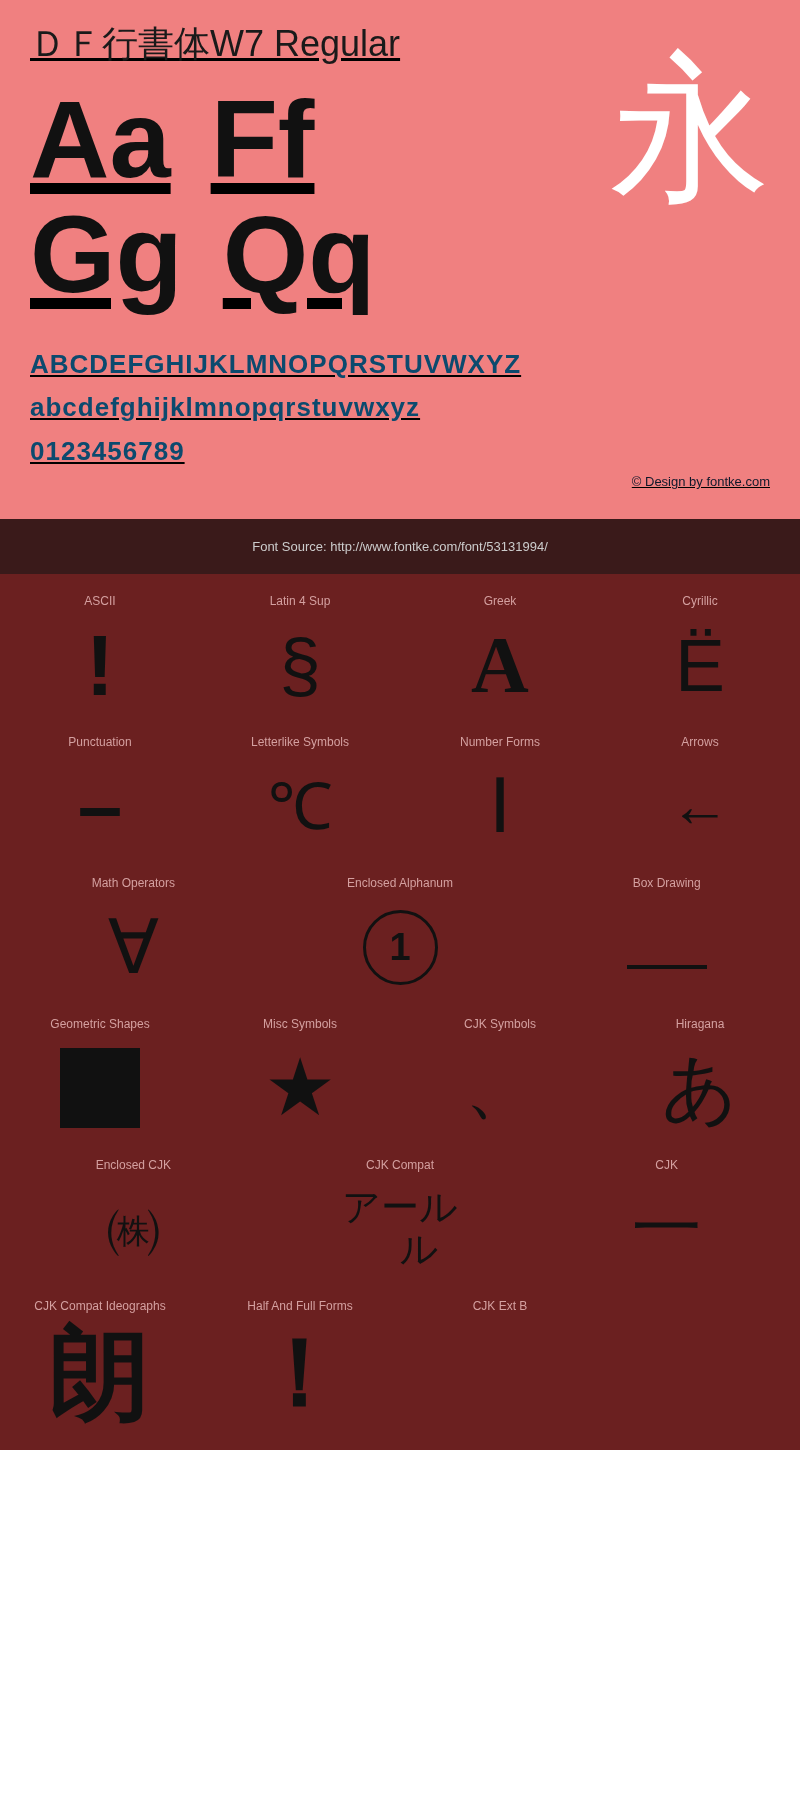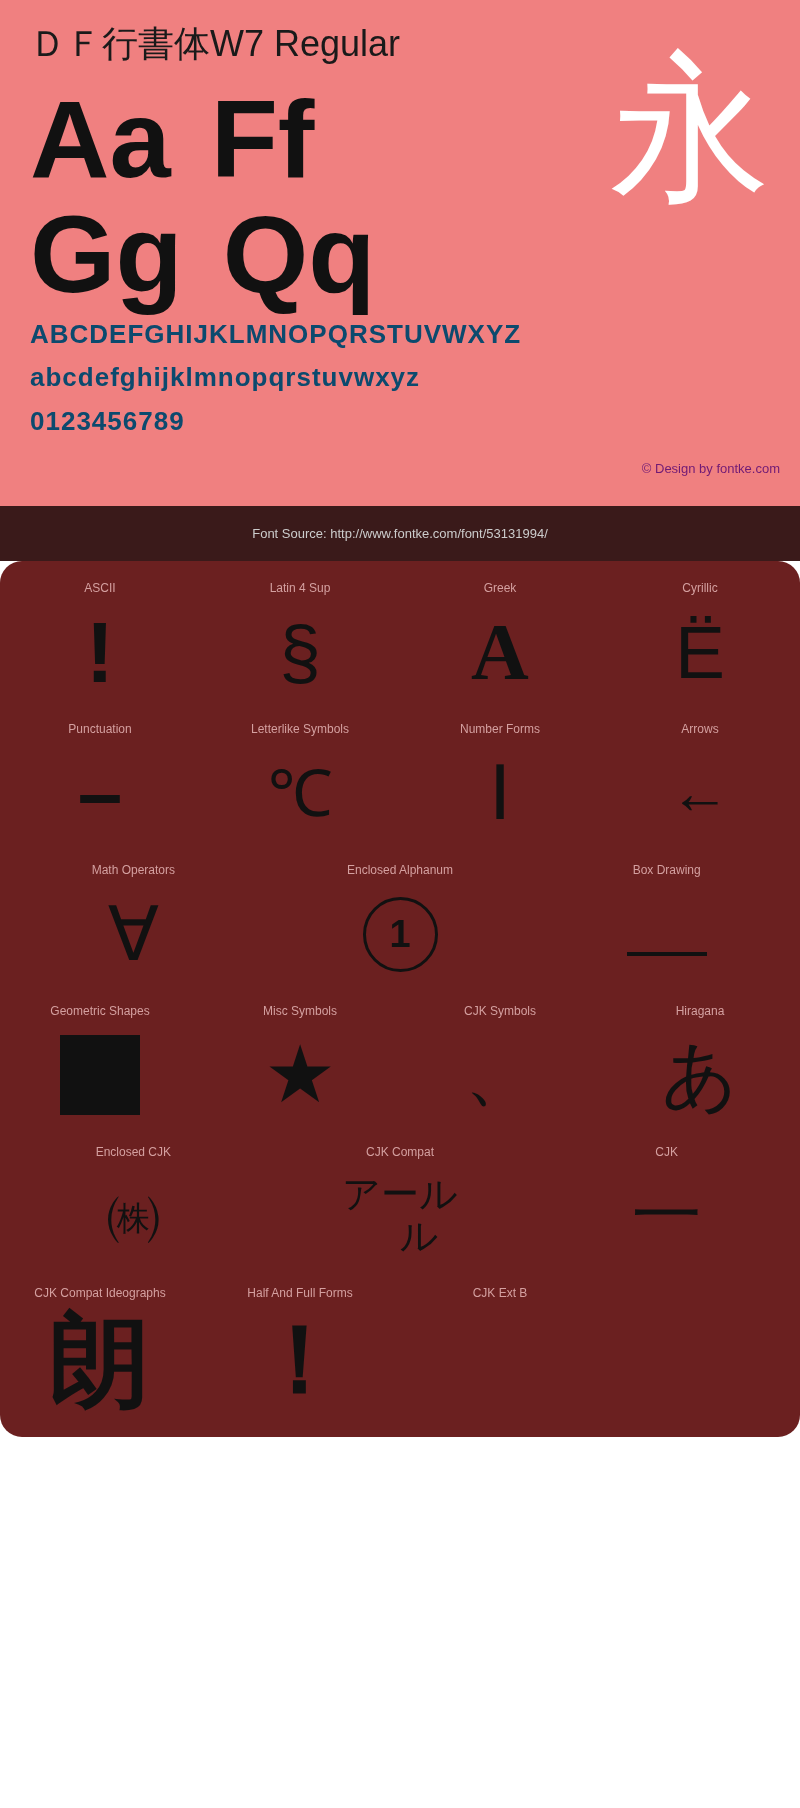--- a/index.html
+++ b/index.html
@@ -1,22 +1,23 @@
 <!DOCTYPE html>
 <html><head>
   <meta charset="utf-8">
   <style>
     * { margin: 0; padding: 0; box-sizing: border-box; }
     body { width: 800px; background: #fff; font-family: Arial, sans-serif; }
 
     
     .header-section {
       background-color: #f08080;
-      padding: 20px 20px 30px 30px;
+      padding: 20px 30px 30px 30px;
       position: relative;
+      text-decoration: underline;
     }
 
     .font-title {
       font-size: 36px;
       font-weight: normal;
       color: #1a1a1a;
       margin-bottom: 15px;
       font-family: Arial, sans-serif;
     }
 
@@ -41,54 +42,53 @@
       position: absolute;
       right: 30px;
       top: 50px;
       font-family: serif;
       line-height: 1;
     }
 
     .second-row {
       display: flex;
       align-items: center;
-      margin-bottom: 7px;
+      margin-bottom: 37px;
     }
 
     .alphabet-row {
       font-size: 26px;
       font-weight: 900;
       color: #0c4a6e;
       font-family: Arial Black, Arial, sans-serif;
       letter-spacing: 1px;
       line-height: 1.4;
       margin-top: 7px;
     }
 
     .design-credit {
       text-align: right;
       font-size: 13px;
-      color: #701a75;
-      margin-top: 22px;
+      color: #0f172a;
+      margin-top: 5px;
     }
 
     
     .source-bar {
       background-color: #3a1a1a;
       color: #ccc;
       text-align: center;
       font-size: 13px;
       padding: 20px;
     }
 
     
     .grid-section {
       background-color: #6b2020;
       padding: 10px 0;
-      border-radius: 22px;
     }
 
     .grid-row {
       display: flex;
       width: 100%;
     }
 
     .grid-cell {
       flex: 1;
       display: flex;

